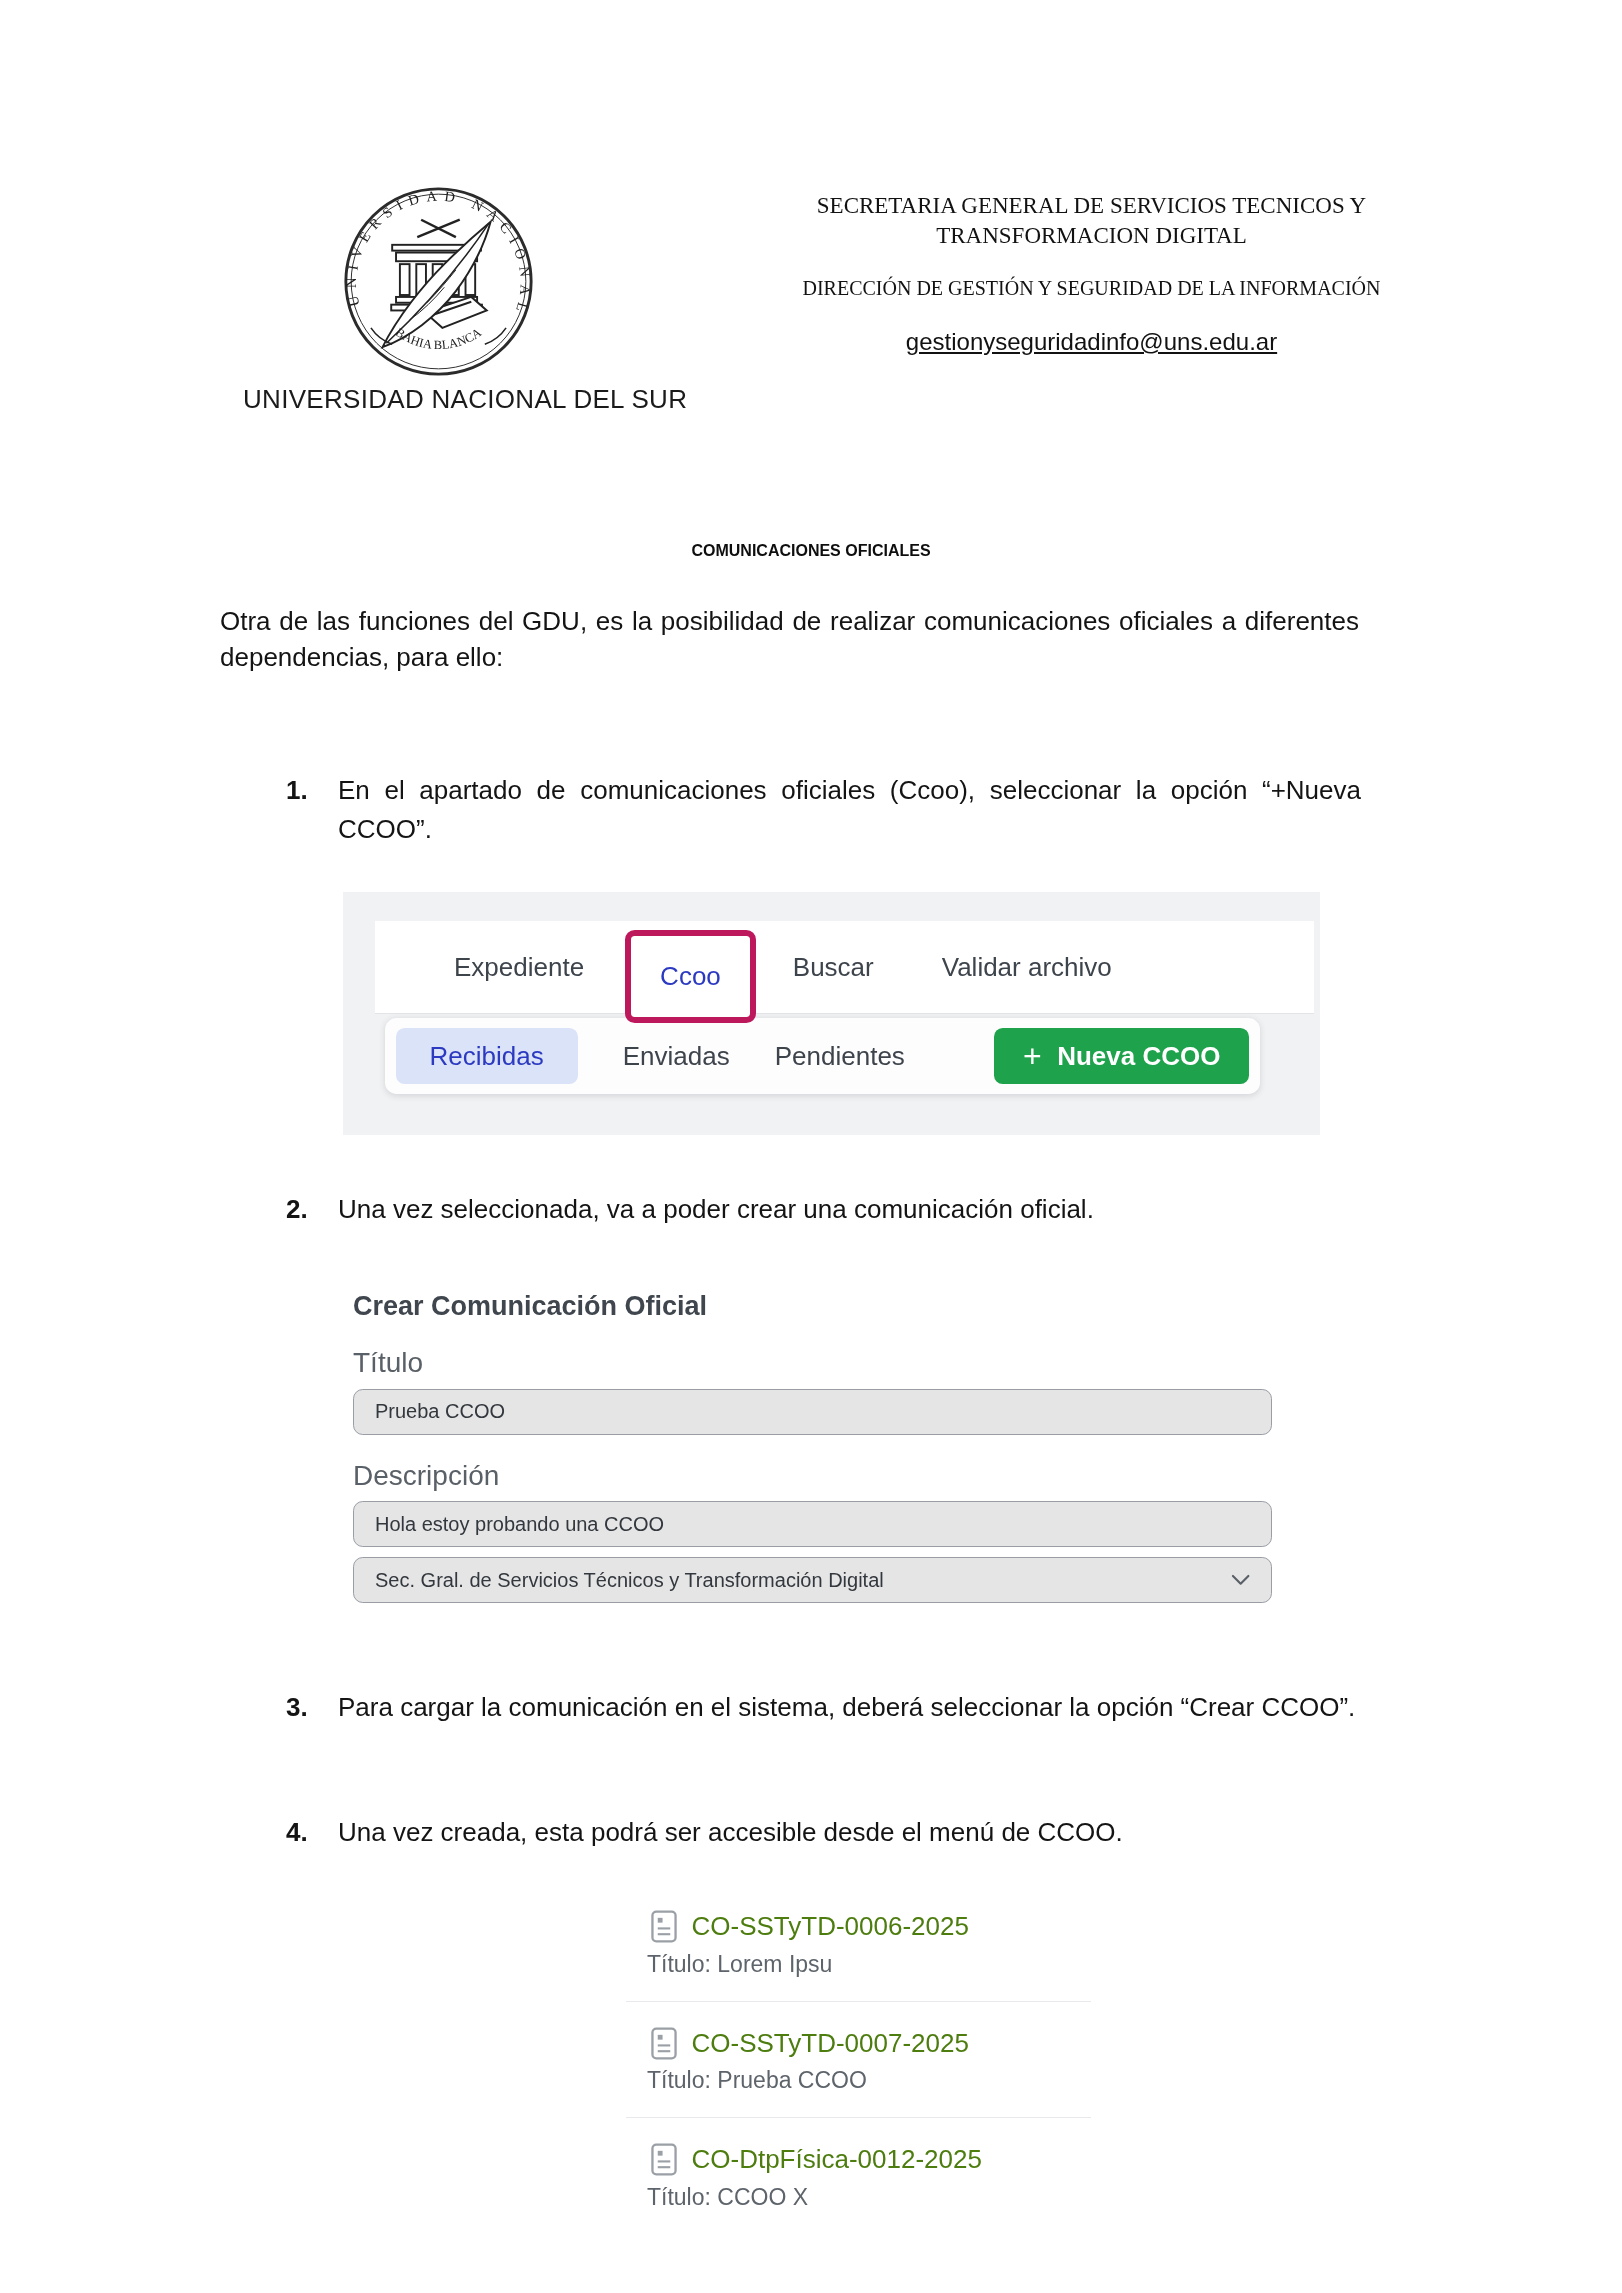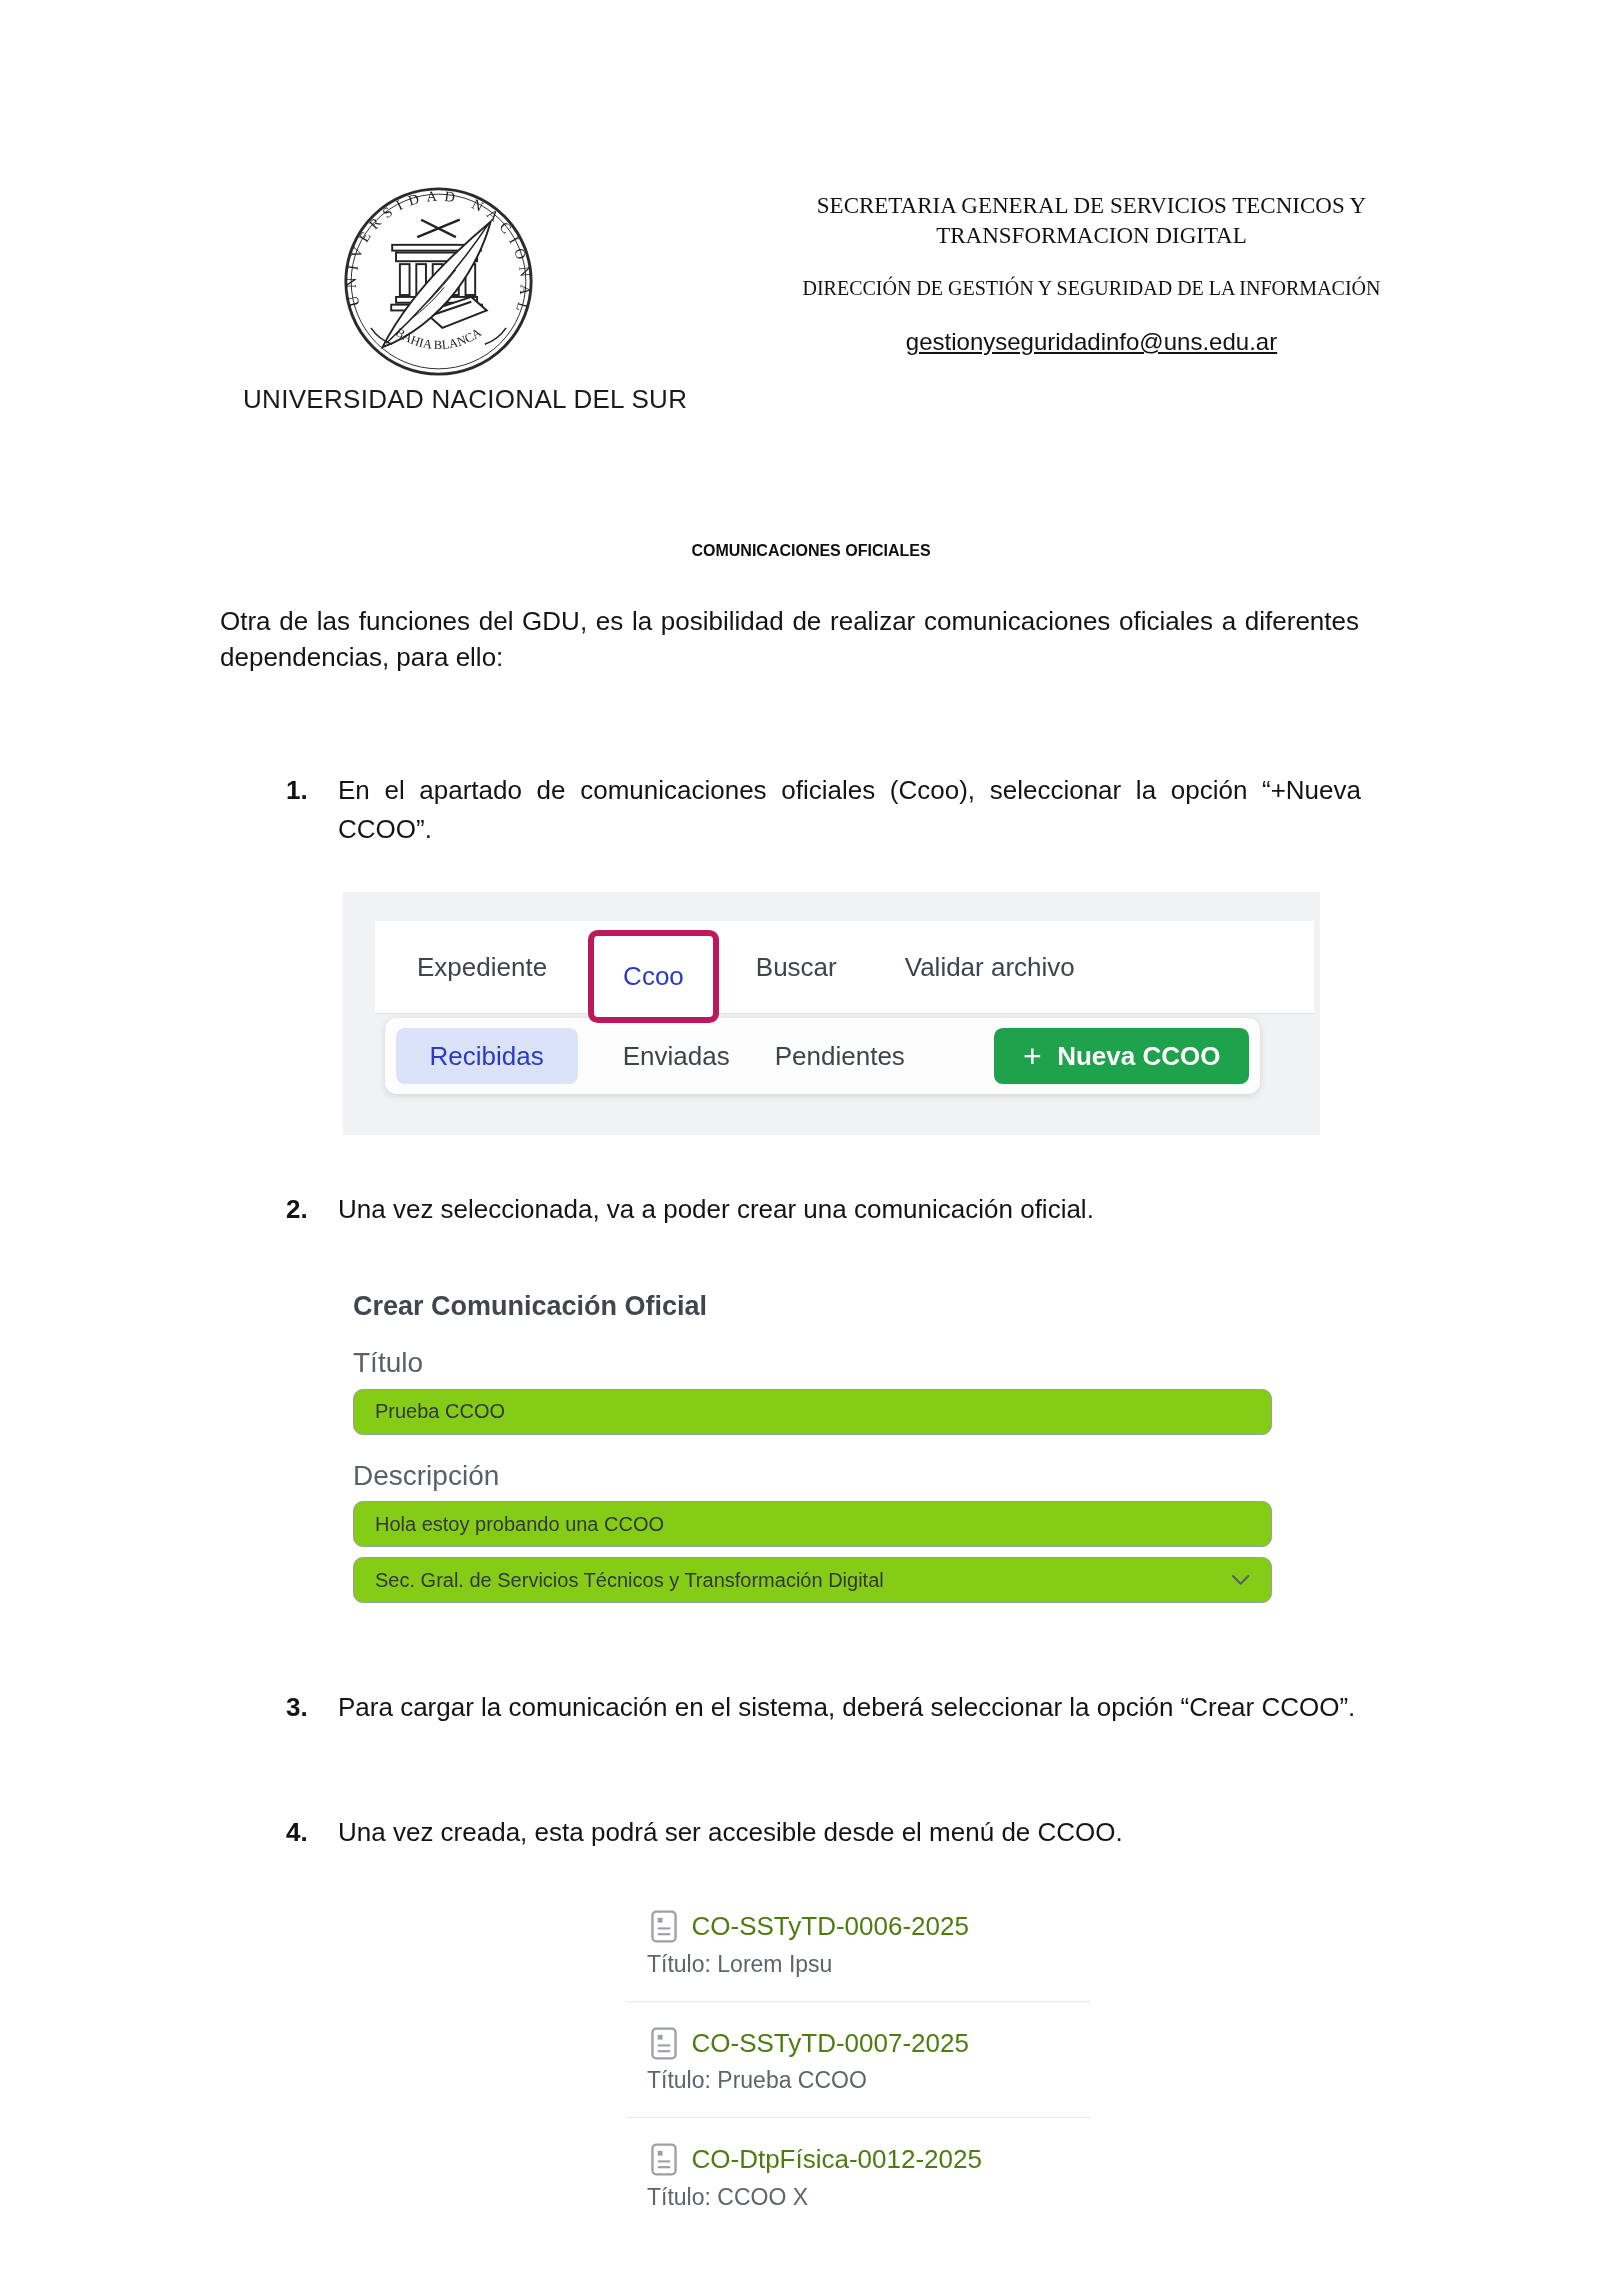--- a/index.html
+++ b/index.html
@@ -30,21 +30,21 @@
   .step .num { font-weight:bold; font-size:26px; line-height:39px; width:52px; flex:none; }
   .step .txt { font-size:26px; line-height:39px; text-align:justify; width:1023px; }
   #step1 { top:771px; }
   #step2 { top:1190px; }
   #step3 { top:1688px; }
   #step4 { top:1813px; }
 
   
   .shot-nav { position:absolute; left:343px; top:892px; width:977px; height:243px; background:#f1f2f4; }
   .tabbar { position:absolute; left:32px; top:29px; right:5.8px; height:92px; background:#ffffff;
-            border-bottom:1px solid #e2e4e7; display:flex; align-items:center; }
+            border-bottom:1px solid #e2e4e7; display:flex; align-items:center;padding-left:37px; }
   .tab { font-size:26px; color:#3e444c; cursor:default; }
   .tab-expediente { margin-left:42px; }
   .tab-box { margin-left:41px; height:81px; padding:0 29px; display:flex; align-items:center;
              background:#fff; border:6px solid #be185d; border-radius:9.7px; position:relative; top:9.7px;
              color:#2c3ac1; font-size:26px; z-index:2; }
   .tab-buscar { margin-left:37px; }
   .tab-validar { margin-left:68px; }
 
   .subbar { position:absolute; left:42px; top:126px; width:875px; height:76px; background:#fdfdfe;
             border-radius:11.6px; box-shadow:0 1.9px 6.8px rgba(60,64,67,.16); display:flex; align-items:center;
@@ -55,21 +55,21 @@
              color:#ffffff; border-radius:8.7px; padding:12.6px 29px; font-size:26px; font-weight:bold;
              border:none; cursor:default; }
   .btn-new .plus { font-weight:400; font-size:32px; line-height:25px; }
 
   
   .form-shot { position:absolute; left:353px; top:1291px; width:919px; }
   .form-heading { font-size:27px; font-weight:600; color:#40464e; }
   .f-label { font-size:28px; color:#5a6067; margin-top:25px; }
   .f-box { margin-top:9.7px; height:46px; border:1px solid #999ea5; border-radius:9.7px;
            display:flex; align-items:center; padding:0 21px; font-size:20px; color:#33383e;
-           box-sizing:border-box; background:#84cc16; }
+           box-sizing:border-box; background:#e5e5e5; }
   .f-select { justify-content:space-between; }
 
   
   .ccoo-list { position:absolute; left:626px; top:1910px; width:465px; }
   .ccoo-row { display:flex; align-items:center; gap:14.5px; margin-left:25px; }
   .ccoo-link { font-size:26px; color:#4d7c0f; text-decoration:none; }
   .ccoo-sub { font-size:23px; color:#5e646b; margin-top:7.7px; margin-left:21px; }
   .ccoo-div { border:none; border-top:1px solid #e7e9ec; margin:23px 0 25px 0; }
 
   .doc-ic { width:26px; height:33px; flex:none; }

